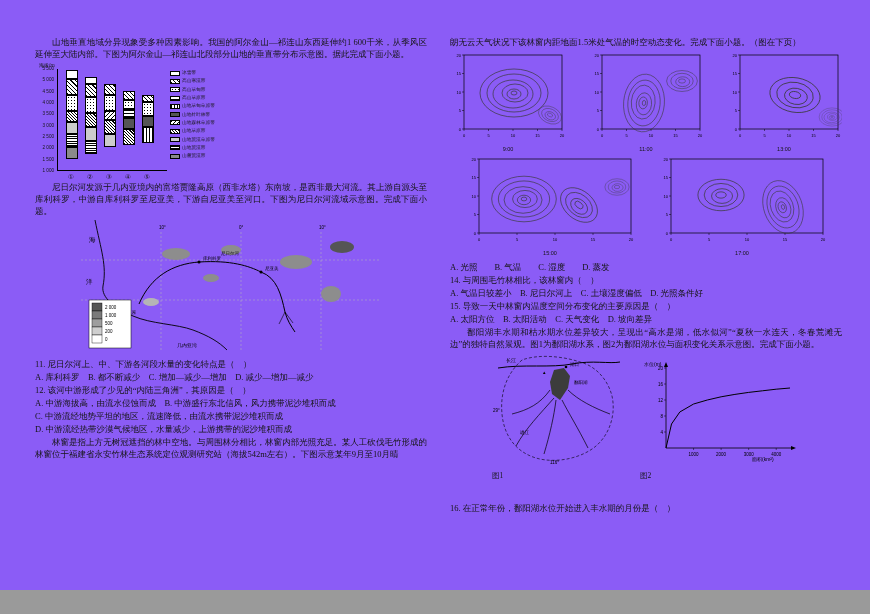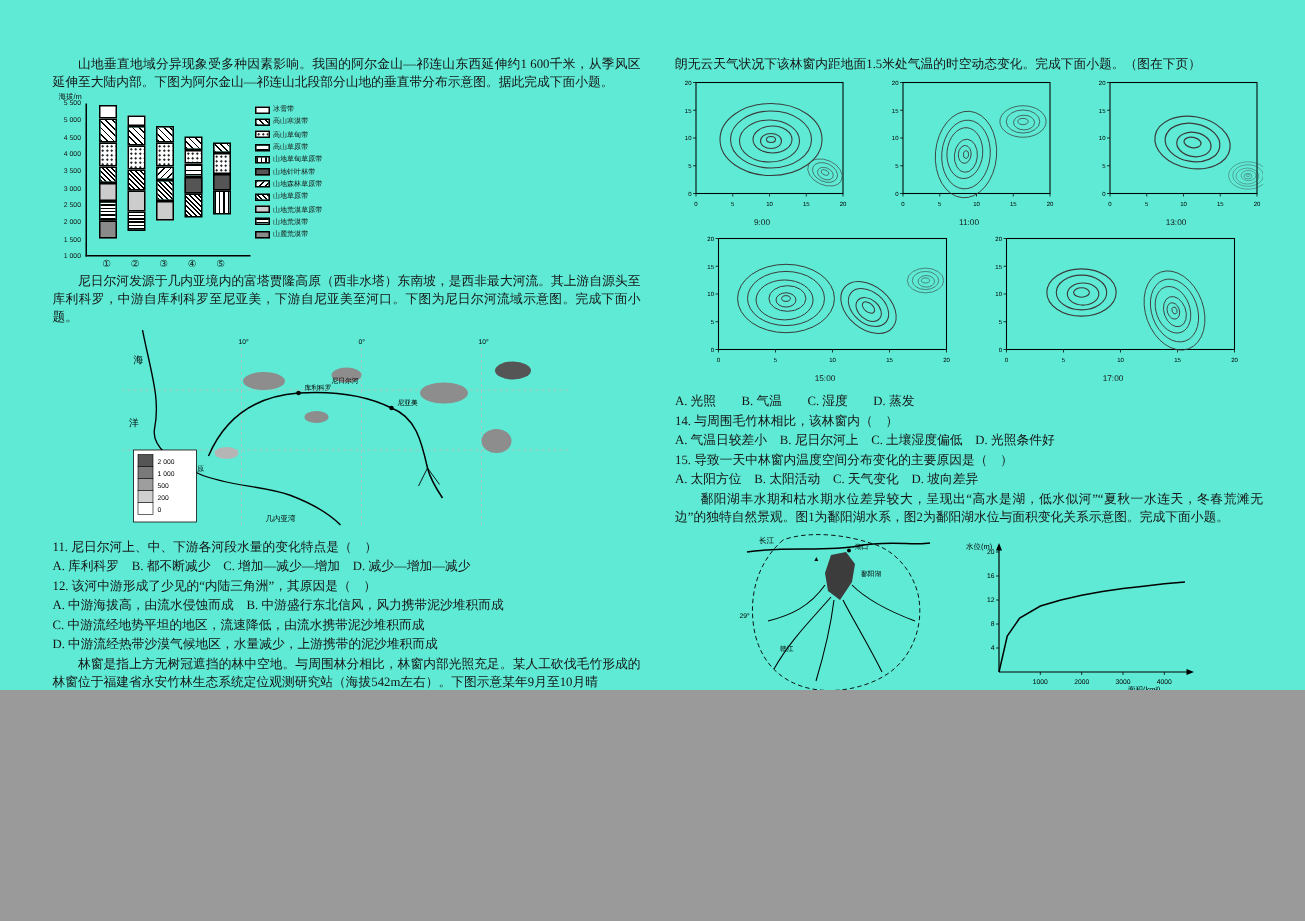--- a/index.html
+++ b/index.html
@@ -1,17 +1,17 @@
 <!DOCTYPE html>
 <html><head>
 <meta charset="utf-8">
 <style>
   *{box-sizing:border-box}
   html,body{margin:0;padding:0;background:#9a9a9a}
-  .page{position:relative;width:870px;height:460px;margin:0 auto;background:#5eead4;
+  .page{position:relative;width:870px;height:590px;margin:0 auto;background:#8b5cf6;
         font-family:"Liberation Serif","DejaVu Serif",serif;color:#151515;overflow:hidden}
   .col{position:absolute;top:36px;font-size:8.5px;line-height:12px}
   .col.left{left:35px;width:392px}
   .col.right{left:450px;width:392px}
   p.para{margin:0 0 2px;text-align:justify;text-indent:2em}
   .line{margin:0 0 1px;white-space:pre-wrap}
   .row9{display:flex;gap:4px;margin-top:2px}
   .qcol{width:172px;flex:none}
   
   .zchart{flex:1;position:relative;font-family:"Liberation Sans","DejaVu Sans",sans-serif}
@@ -41,21 +41,21 @@
   .p10{background:#8a8a8a}
   .figwrap{text-align:center;margin:3px 0}
   
   .cfig{margin:3px 0 4px}
   .crow{display:flex;justify-content:space-between;margin-bottom:2px}
   .crow.r2{justify-content:center;gap:22px}
   .ppanel{text-align:center}
   .ptime{font-size:5.5px;line-height:7px;font-family:"Liberation Sans",sans-serif}
   
   .fig-row{display:flex;justify-content:center;align-items:flex-end;gap:16px;margin-top:4px}
-  .figblk{text-align:center}
+  .figblk{text-align:left}
   .figcap{font-size:7.5px;margin-top:1px}
   .q16{margin-top:20px}
   svg text{font-family:"Liberation Sans","DejaVu Sans",sans-serif}
 </style>
 </head>
 <body>
 
 <svg width="0" height="0" style="position:absolute" aria-hidden="true">
   <defs>
     <g id="cA" fill="none" stroke="#3a3a3a" stroke-width="0.7">

